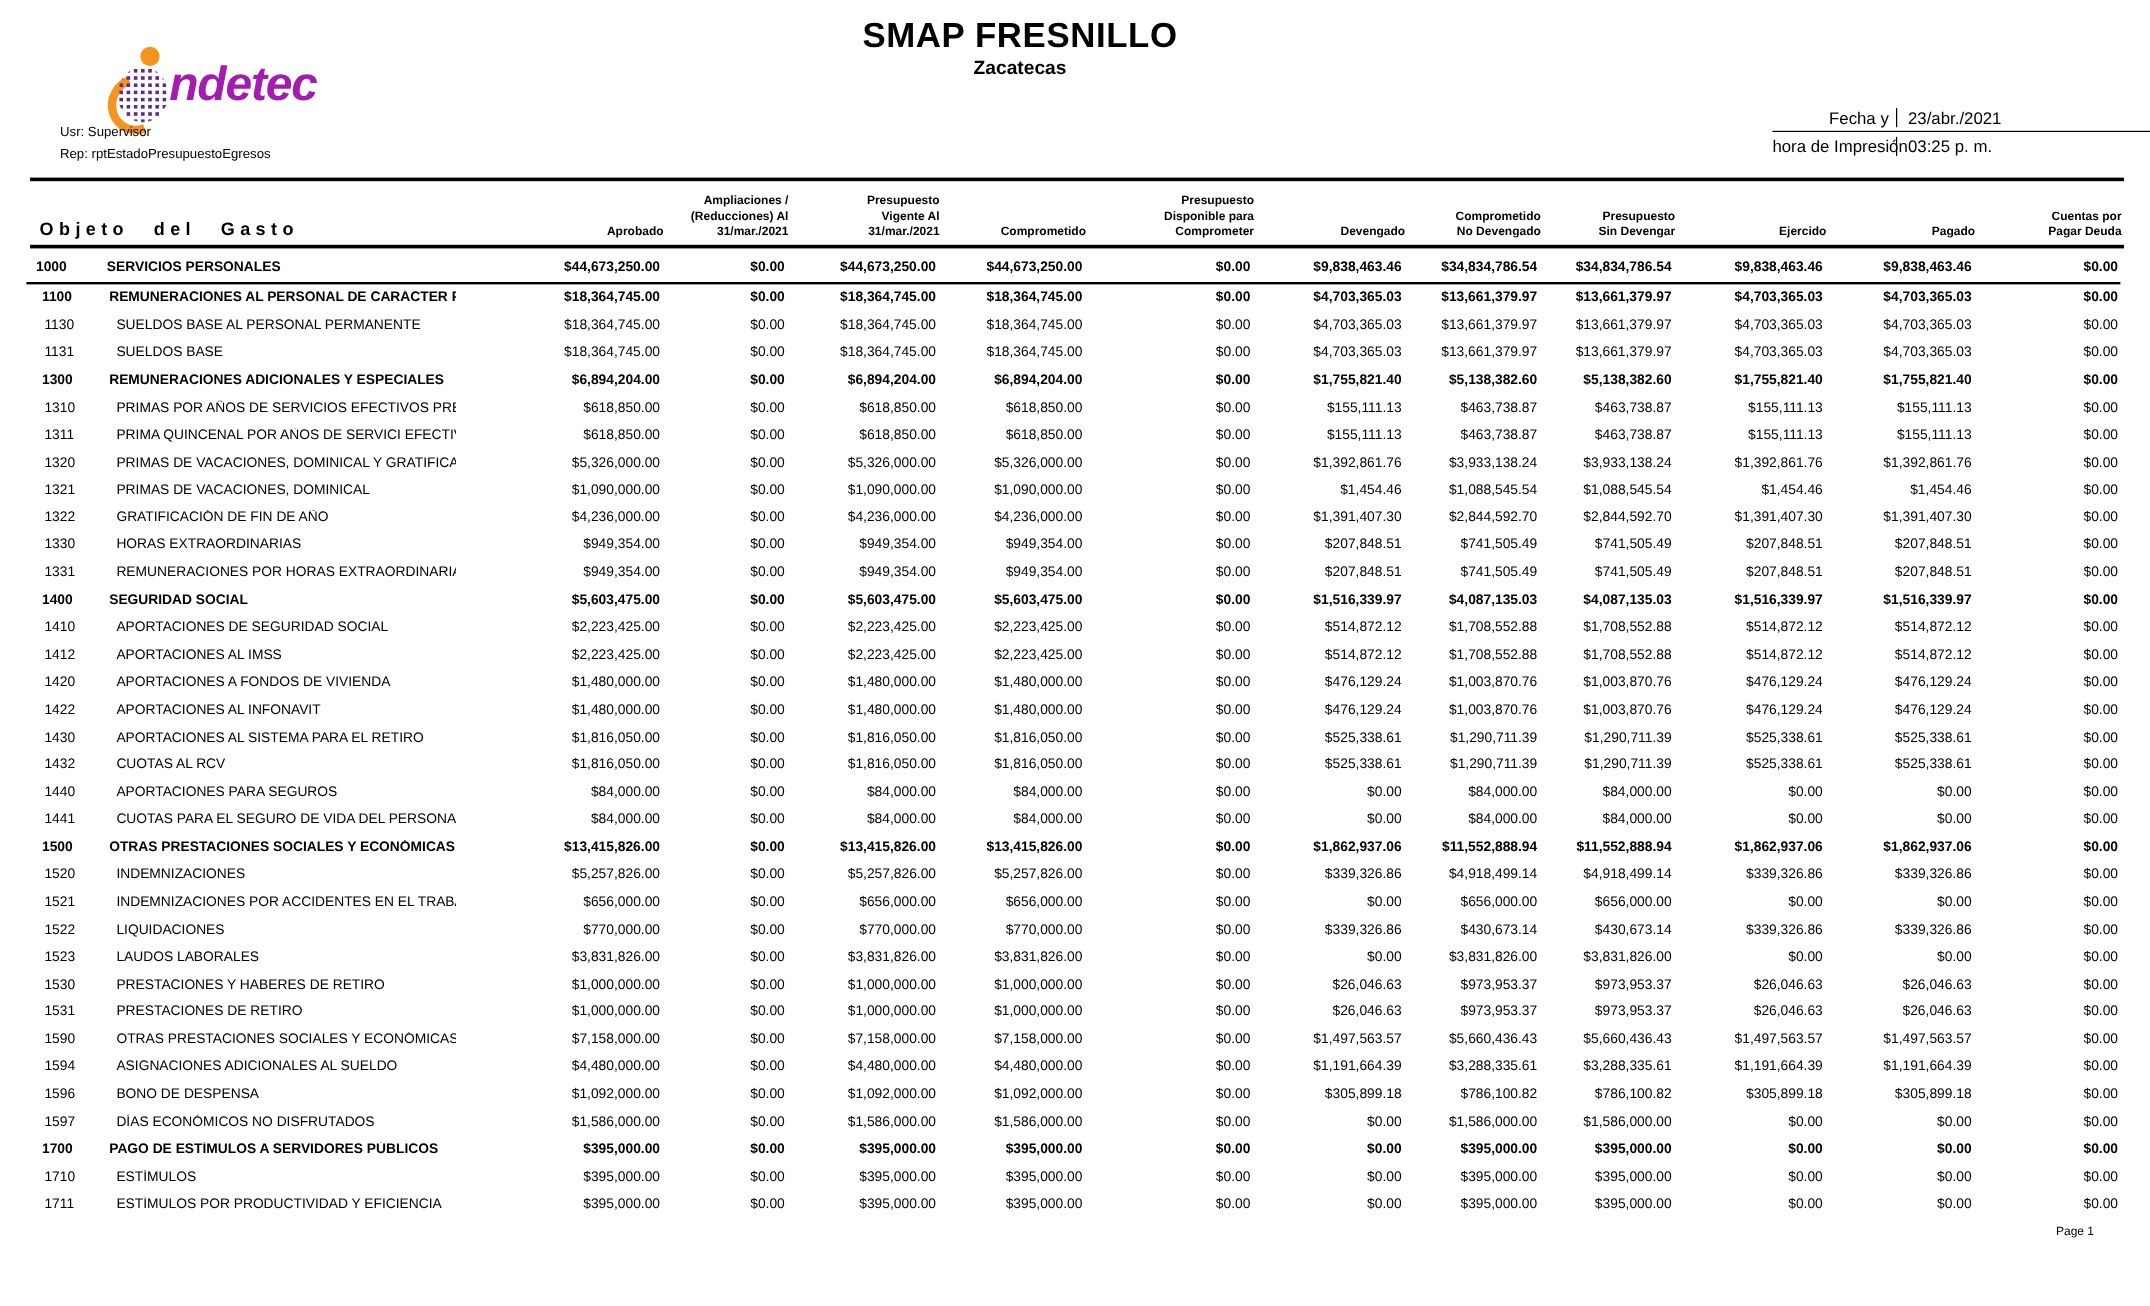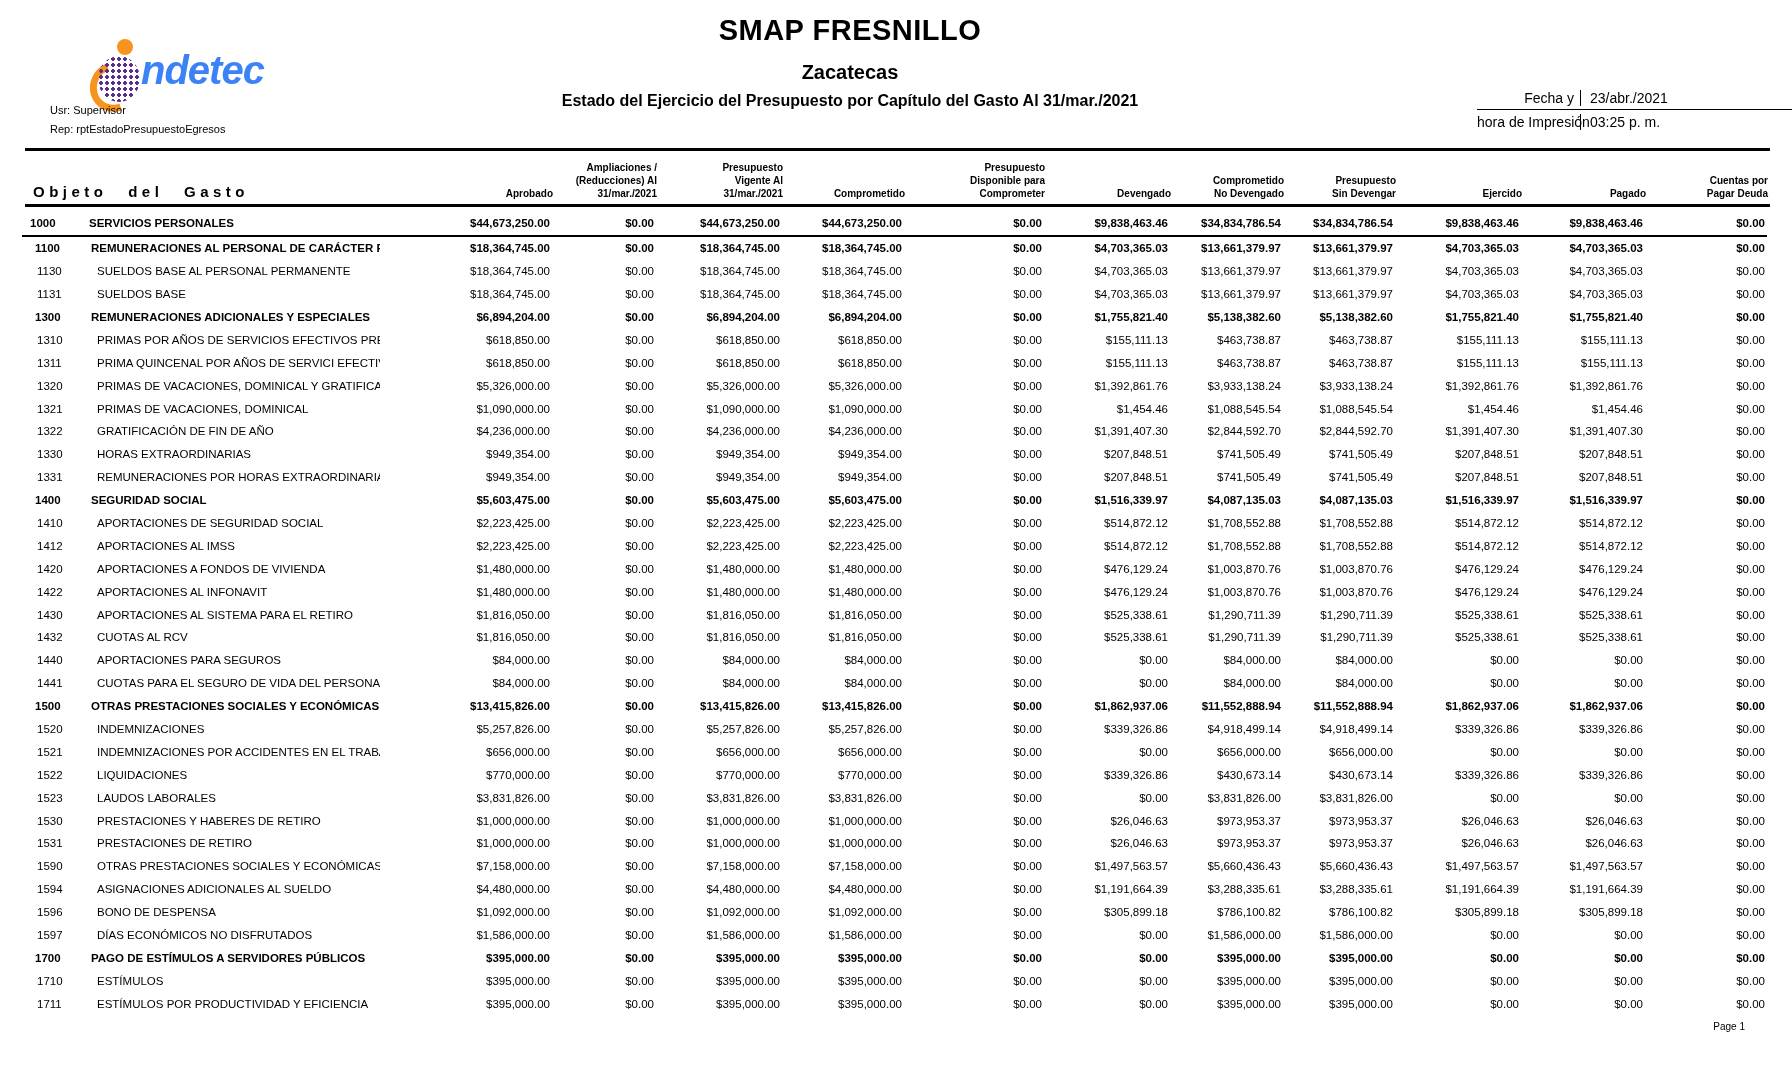--- a/index.html
+++ b/index.html
@@ -14,28 +14,28 @@
   .logo { position:absolute; left:46px; top:38px; width:220px; height:66px; }
   .logo-arc { position:absolute; left:44px; top:24px; width:34px; height:36px;
               border:7px solid #f7941d; border-radius:50%;
               border-top-color:transparent; border-right-color:transparent;
               transform:rotate(25deg); }
   .logo-body { position:absolute; left:52px; top:18px; width:42px; height:46px; border-radius:50%;
                background:radial-gradient(circle, #5c2d91 1.6px, rgba(0,0,0,0) 1.7px);
                background-size:6px 6px; }
   .logo-head { position:absolute; left:71px; top:1px; width:16px; height:16px; border-radius:50%; background:#f7941d; }
   .logo-text { position:absolute; left:95px; top:10px; font-size:40px; font-weight:bold; font-style:italic;
-               color:#3b82f6; letter-spacing:-1px; }
+               color:#a21caf; letter-spacing:-1px; }
 
   .user-line { position:absolute; left:50px; top:104px; font-size:11px; }
   .rep-line  { position:absolute; left:50px; top:123px; font-size:11px; }
 
   .titles { position:absolute; left:0; top:14px; width:1700px; text-align:center; }
   .t1 { font-size:29px; font-weight:bold; letter-spacing:0.5px; }
-  .t2 { font-size:20px; font-weight:bold; margin-top:14px; }
+  .t2 { font-size:16px; font-weight:bold; margin-top:2px; }
   .t3 { font-size:16px; font-weight:bold; margin-top:8px; }
 
   .dateblock { position:absolute; right:0px; top:86px; width:315px; font-size:14px; }
   .daterow { display:flex; height:23px; align-items:center; }
   .daterow.first { border-bottom:1px solid #000; }
   .dlabel { width:97px; text-align:right; padding-right:6px; white-space:nowrap; }
   .dvalue { border-left:1.5px solid #000; padding-left:9px; flex:1; white-space:nowrap; }
 
   
   .rule { height:3px; background:#000; margin-left:25px; margin-right:22px; }
@@ -74,21 +74,20 @@
     <div class="logo-body"></div>
     <div class="logo-head"></div>
     <div class="logo-text">ndetec</div>
   </div>
   <div class="user-line">Usr: Supervisor</div>
   <div class="rep-line">Rep: rptEstadoPresupuestoEgresos</div>
 
   <div class="titles">
     <div class="t1">SMAP FRESNILLO</div>
     <div class="t2">Zacatecas</div>
-    <div class="t3">Estado del Ejercicio del Presupuesto por Capítulo del Gasto Al 31/mar./2021</div>
   </div>
 
   <div class="dateblock">
     <div class="daterow first">
       <div class="dlabel">Fecha y</div>
       <div class="dvalue">23/abr./2021</div>
     </div>
     <div class="daterow">
       <div class="dlabel">hora de Impresión</div>
       <div class="dvalue">03:25 p. m.</div>

